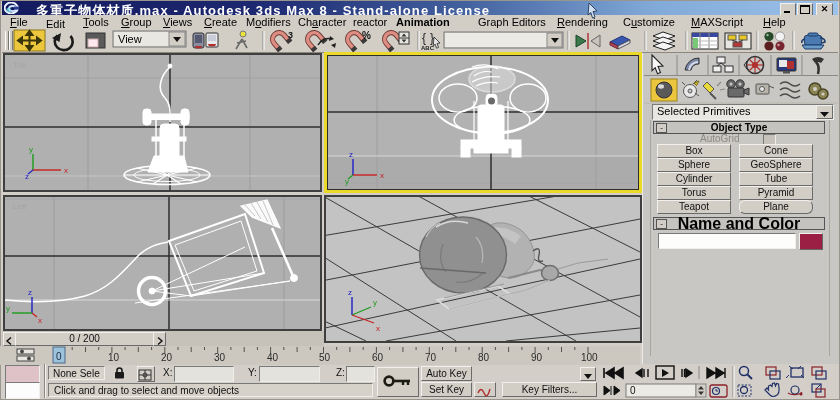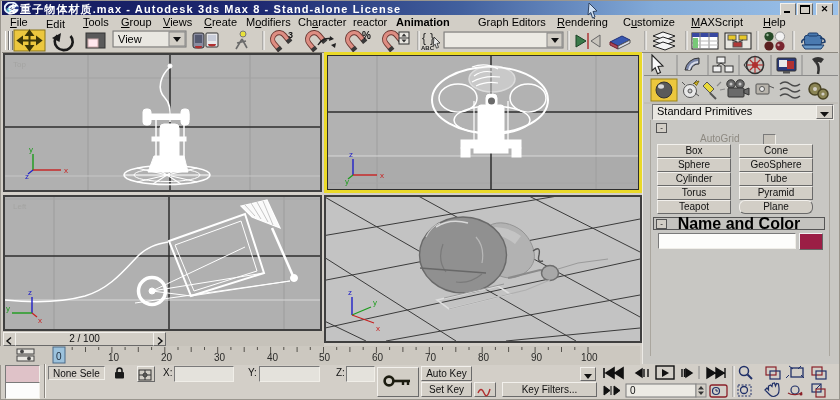--- a/index.html
+++ b/index.html
@@ -13,21 +13,21 @@
 
 <div class="abs" style="left:0;top:0;width:840px;height:400px;border:1px solid #9a968e;box-sizing:border-box;"></div>
 
 <div class="abs" style="left:2px;top:1px;width:836px;height:14px;background:linear-gradient(90deg,#141a5e 0%,#1d2870 30%,#42609e 55%,#82aad8 78%,#9cc2ea 100%);"></div>
 <svg class="abs" style="left:4px;top:2px;" width="15" height="12" viewBox="0 0 15 12">
  <ellipse cx="7.2" cy="6" rx="6.6" ry="5.4" fill="none" stroke="#e8f2ff" stroke-width="2"></ellipse>
  <ellipse cx="8.6" cy="6.6" rx="3.6" ry="2.6" fill="none" stroke="#cfe4ff" stroke-width="1.8"></ellipse>
  <rect x="10" y="4.6" width="5" height="3" fill="#2a3c8c"></rect>
  <ellipse cx="4.6" cy="8" rx="2.4" ry="2.2" fill="#7ee3e8" opacity="0.7"></ellipse>
 </svg>
-<div class="abs" style="left:8px;top:2px;font-size:11px;font-weight:bold;color:#fff;letter-spacing:1.1px;">多重子物体材质.max - Autodesk 3ds Max 8  - Stand-alone License</div>
+<div class="abs" style="left:36px;top:2px;font-size:13px;font-weight:bold;color:#fff;letter-spacing:1.1px;">多重子物体材质.max - Autodesk 3ds Max 8  - Stand-alone License</div>
 <div class="abs raised" style="left:780px;top:3px;width:14px;height:11px;">
       <div class="abs" style="left:3px;top:7px;width:6px;height:2px;background:#000;"></div>
     </div>
 <div class="abs raised" style="left:797px;top:3px;width:14px;height:11px;">
       <div class="abs" style="left:2px;top:1px;width:8px;height:6px;border:1px solid #000;border-top-width:2px;"></div>
     </div>
 <div class="abs raised" style="left:816px;top:3px;width:15px;height:11px;font-size:9px;font-weight:bold;text-align:center;line-height:10px;">✕</div>
 
 <div class="abs" style="left:2px;top:15px;width:836px;height:14px;background:#d2cec6;font-size:11px;color:#000;">
 <span class="abs" style="left:8px;top:1px;"><u>F</u>ile</span>
@@ -432,27 +432,28 @@
 </svg>
 
 <svg class="abs" style="left:806px;top:80px;" width="24" height="22" viewBox="0 0 24 22">
  <circle cx="9" cy="9" r="6" fill="#8a8454" stroke="#4a4424" stroke-width="1.5"></circle>
  <circle cx="9" cy="9" r="2" fill="#d2cec6"></circle>
  <circle cx="17" cy="14" r="5" fill="#8a8454" stroke="#4a4424" stroke-width="1.5"></circle>
  <circle cx="17" cy="14" r="1.6" fill="#d2cec6"></circle>
 </svg>
 
 <div class="abs sunken" style="left:652px;top:104px;width:180px;height:14px;background:#e9e7e1;"></div>
-<div class="abs" style="left:657px;top:105px;font-size:11px;color:#000;">Standard Primitives</div>
+<div class="abs" style="left:657px;top:105px;font-size:11px;color:#000;">Selected Primitives</div>
 <div class="abs raised" style="left:816px;top:105px;width:15px;height:12px;"><svg width="15" height="12">
         <path d="M3,4 h9 l-4.5,5 z" fill="#111"></path>
       </svg></div>
 
 <div class="abs" style="left:650px;top:120px;width:178px;height:236px;border-left:1px solid #aaa69e;border-right:1px solid #aaa69e;"></div>
 
+<div class="abs" style="left:653px;top:121px;width:170px;height:11px;background:#c4c3bf;border:1px solid #555;font-size:10px;font-weight:bold;text-align:center;color:#000;line-height:11px;">Object Type</div>
 <div class="abs" style="left:656px;top:123px;width:9px;height:8px;background:#d2cec6;border:1px solid #555;font-size:8px;line-height:7px;text-align:center;">-</div>
 <div class="abs" style="left:700px;top:133px;font-size:10px;color:#8e8a82;">AutoGrid</div>
 <div class="abs sunken" style="left:763px;top:134px;width:11px;height:10px;background:#c6c2ba;"></div>
 <div class="abs raised btxt" style="left:657px;top:144px;width:72px;height:12px;line-height:12px;">Box</div>
 <div class="abs raised btxt" style="left:739px;top:144px;width:72px;height:12px;line-height:12px;">Cone</div>
 <div class="abs raised btxt" style="left:657px;top:158px;width:72px;height:12px;line-height:12px;">Sphere</div>
 <div class="abs raised btxt" style="left:739px;top:158px;width:72px;height:12px;line-height:12px;">GeoSphere</div>
 <div class="abs raised btxt" style="left:657px;top:172px;width:72px;height:12px;line-height:12px;">Cylinder</div>
 <div class="abs raised btxt" style="left:739px;top:172px;width:72px;height:12px;line-height:12px;">Tube</div>
 <div class="abs raised btxt" style="left:657px;top:186px;width:72px;height:12px;line-height:12px;">Torus</div>
@@ -462,21 +463,21 @@
 
 <div class="abs" style="left:653px;top:217px;width:170px;height:11px;background:#c4c3bf;border:1px solid #555;font-size:16px;font-weight:bold;text-align:center;color:#000;line-height:11px;">Name and Color</div>
 <div class="abs" style="left:656px;top:219px;width:9px;height:8px;background:#d2cec6;border:1px solid #555;font-size:8px;line-height:7px;text-align:center;">-</div>
 <div class="abs sunken" style="left:658px;top:233px;width:136px;height:14px;background:#fdfdfb;"></div>
 <div class="abs" style="left:799px;top:233px;width:22px;height:15px;background:#9b1e45;border:1px solid #666;border-top-color:#f0f0f0;border-left-color:#f0f0f0;"></div>
 
 <div class="abs" style="left:2px;top:331px;width:322px;height:15px;background:#c6c2ba;"></div>
 <div class="abs raised" style="left:3px;top:332px;width:11px;height:12px;"><svg width="11" height="12">
         <path d="M7,2.5 l-4,3.5 l4,3.5" fill="none" stroke="#111" stroke-width="1.4"></path>
       </svg></div>
-<div class="abs raised" style="left:15px;top:332px;width:137px;height:12px;font-size:10px;text-align:center;line-height:12px;color:#111;">2 / 100</div>
+<div class="abs raised" style="left:15px;top:332px;width:137px;height:12px;font-size:10px;text-align:center;line-height:12px;color:#111;">0 / 200</div>
 <div class="abs raised" style="left:153px;top:332px;width:11px;height:12px;"><svg width="11" height="12">
         <path d="M4,2.5 l4,3.5 l-4,3.5" fill="none" stroke="#111" stroke-width="1.4"></path>
       </svg></div>
 
 <svg class="abs" style="left:0;top:346px;" width="640" height="19" viewBox="0 0 640 19">
  <rect width="640" height="19" fill="#ccc8c0"></rect>
  <g stroke="#55524c">
   <g id="ticks">
           <line x1="59.0" y1="1" x2="59.0" y2="7"></line>
           <line x1="72.2" y1="1" x2="72.2" y2="4"></line>
@@ -556,20 +557,21 @@
         <rect x="1" y="1" width="12" height="10" fill="none" stroke="#333"></rect>
         <circle cx="7" cy="6" r="2" fill="none" stroke="#333"></circle>
         <path d="M7,1 v10 M1,6 h12" stroke="#333"></path>
       </svg></div>
 <div class="abs" style="left:163px;top:367px;font-size:10px;color:#111;">X:</div>
 <div class="abs sunken" style="left:174px;top:366px;width:58px;height:14px;background:#e4e2dc;"></div>
 <div class="abs" style="left:248px;top:367px;font-size:10px;color:#111;">Y:</div>
 <div class="abs sunken" style="left:259px;top:366px;width:59px;height:14px;background:#e4e2dc;"></div>
 <div class="abs" style="left:336px;top:367px;font-size:10px;color:#111;">Z:</div>
 <div class="abs sunken" style="left:346px;top:366px;width:27px;height:14px;background:#e4e2dc;"></div>
+<div class="abs sunken" style="left:48px;top:383px;width:325px;height:14px;background:#d6d2ca;font-size:10px;line-height:14px;color:#111;padding-left:5px;box-sizing:border-box;white-space:nowrap;overflow:hidden;">Click and drag to select and move objects</div>
 
 <div class="abs raised" style="left:377px;top:367px;width:40px;height:28px;"></div>
 <svg class="abs" style="left:383px;top:373px;" width="30" height="16" viewBox="0 0 30 16">
  <circle cx="6" cy="8" r="4.4" fill="none" stroke="#1c1c10" stroke-width="2.6"></circle>
  <line x1="10" y1="8" x2="27" y2="8" stroke="#1c1c10" stroke-width="2.6"></line>
  <path d="M20,8 v4 M25,8 v4" stroke="#1c1c10" stroke-width="2.4"></path>
 </svg>
 <div class="abs raised btxt" style="left:421px;top:366px;width:49px;height:13px;line-height:13px;">Auto Key</div>
 <div class="abs raised btxt" style="left:421px;top:382px;width:49px;height:13px;line-height:13px;">Set Key</div>
 <div class="abs raised" style="left:580px;top:367px;width:14px;height:12px;"><svg width="14" height="12">

